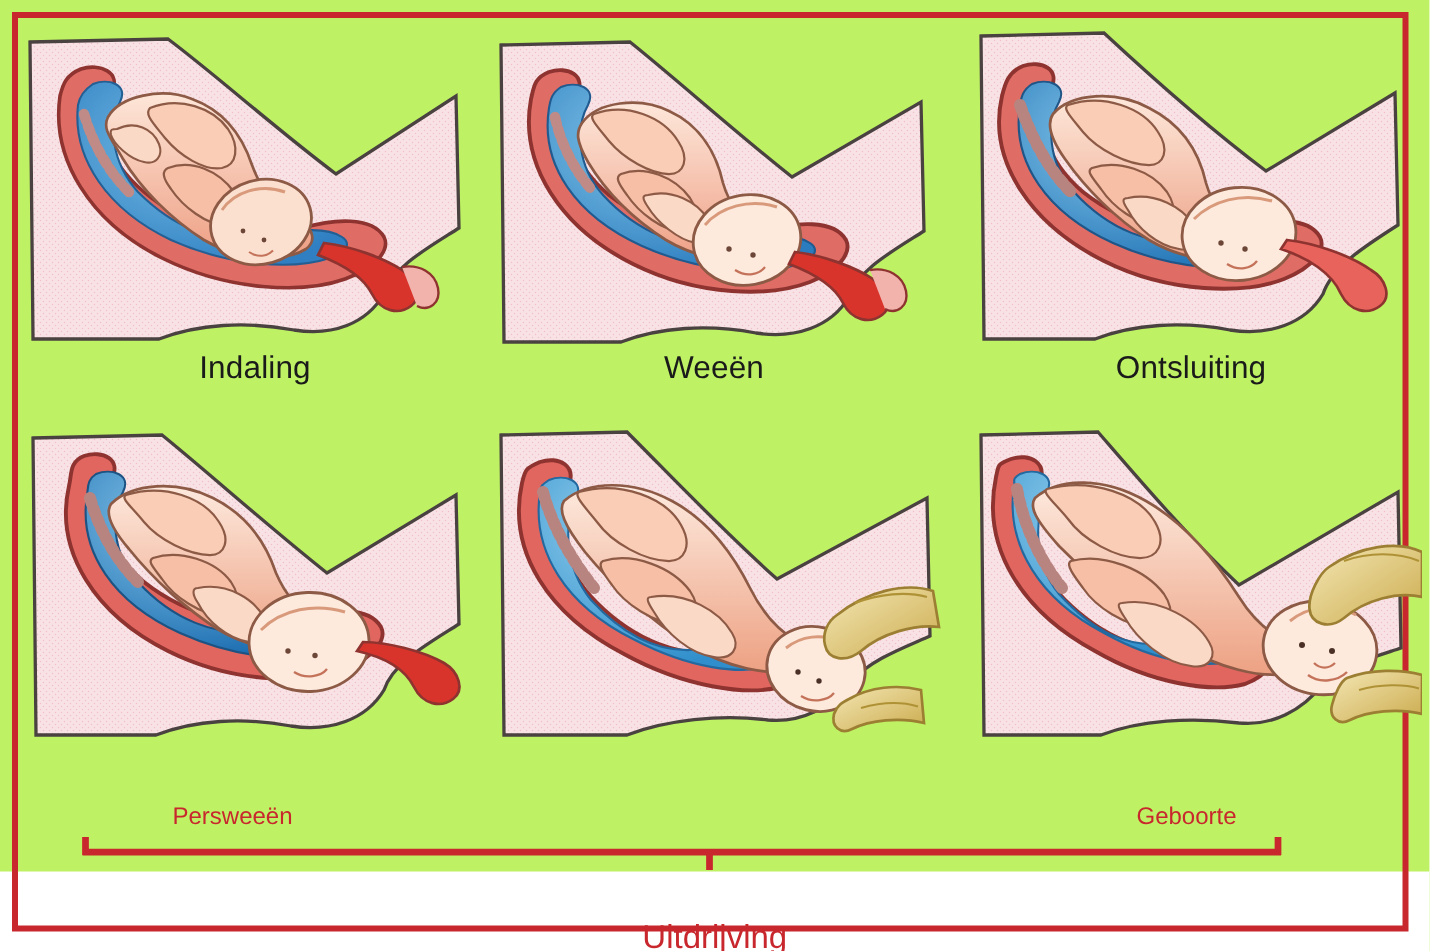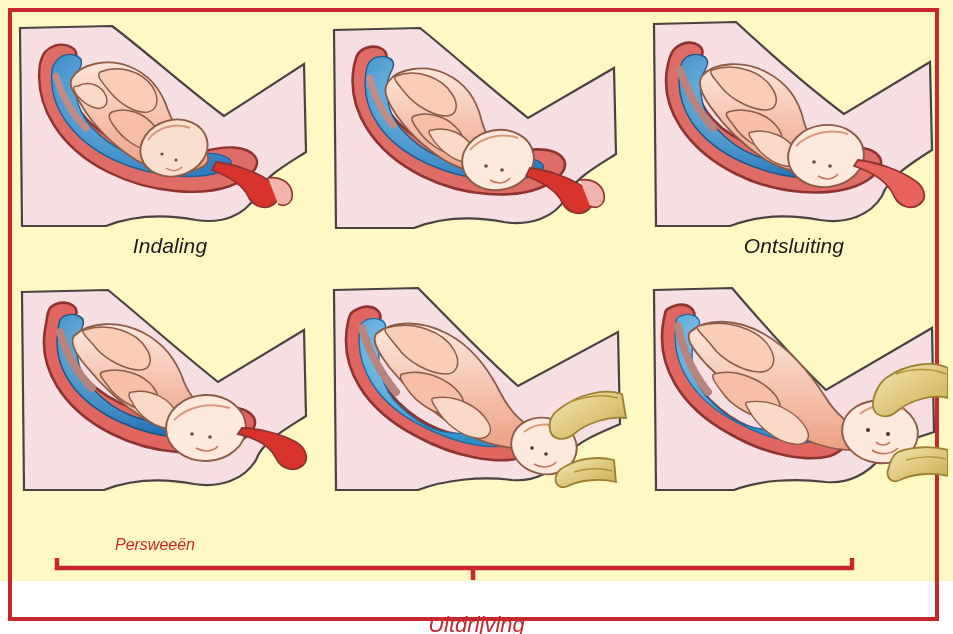--- a/index.html
+++ b/index.html
@@ -11,22 +11,21 @@
     width: 953px;
     height: 634px;
     font-family: "Liberation Sans", sans-serif;
     overflow: hidden;
   }
 
   #figure-root {
     position: relative;
     width: 953px;
     height: 581px;
-    background: #fef9c3;
-    font-style: italic;
+    background: #bef264;
   }
 
   
   #outer-frame {
     position: absolute;
     left: 8px;
     top: 8px;
     width: 931px;
     height: 613px;
     border: 4px solid #c8282d;
@@ -220,20 +219,21 @@
           <ellipse cx="176" cy="140" rx="36" ry="30" transform="rotate(-10 176 140)" fill="#fdeadd" stroke="#8d5a46" stroke-width="1.9"></ellipse>
           <path d="M148,130 C158,118 178,112 196,118" fill="none" stroke="#d99a7c" stroke-width="2"></path>
           <circle cx="164" cy="146" r="1.8" fill="#6c4636"></circle>
           <circle cx="180" cy="150" r="1.8" fill="#6c4636"></circle>
           <path d="M168,160 C176,165 184,163 188,158" fill="none" stroke="#c4735a" stroke-width="1.5"></path>
           <path d="M204,156 C220,162 234,170 240,182 C246,194 258,196 266,190
                    C274,184 270,172 260,166 C248,158 226,150 208,148 Z" fill="#d8342c" stroke="#8e332f" stroke-width="1.8"></path>
           <path d="M258,160 C270,158 280,164 282,174 C284,184 276,190 268,186" fill="#f2b3ac" stroke="#8e332f" stroke-width="1.6"></path>
         </svg>
       </div>
+      <div class="panel-caption">Weeën</div>
     </div>
 
     <div class="panel panel-r0 panel-c2">
       <div class="panel-art">
         <svg width="308" height="215" viewBox="0 0 308 215" xmlns="http://www.w3.org/2000/svg">
           <defs>
             <radialGradient id="amnC" cx="40%" cy="30%" r="75%">
               <stop offset="0%" stop-color="#8ccdee"></stop>
                 <stop offset="100%" stop-color="#2173b6"></stop>
             </radialGradient>
@@ -463,20 +463,21 @@
                    C250,180 254,172 258,170 Z" fill="url(#gloveF)" stroke="#9c7f33" stroke-width="1.8"></path>
           <path d="M266,178 C280,174 296,174 306,177" fill="none" stroke="#b09236" stroke-width="1.4"></path>
         </svg>
       </div>
       <div class="panel-caption"></div>
     </div>
 
   </div>
 
   <div class="stage-label" id="stage-label-0">Persweeën</div>
+  <div class="stage-label" id="stage-label-2">Geboorte</div>
 
   <svg id="bracket" viewBox="0 0 953 26" xmlns="http://www.w3.org/2000/svg">
     <path d="M57,2 L57,14 M55,12 L854,12 M852,2 L852,14 M473,12 L473,24" stroke="#c8282d" stroke-width="4.5" fill="none" stroke-linecap="butt"></path>
   </svg>
 
   <div id="group-label">Uitdrijving</div>
 
 </div>
 
 </body></html>

